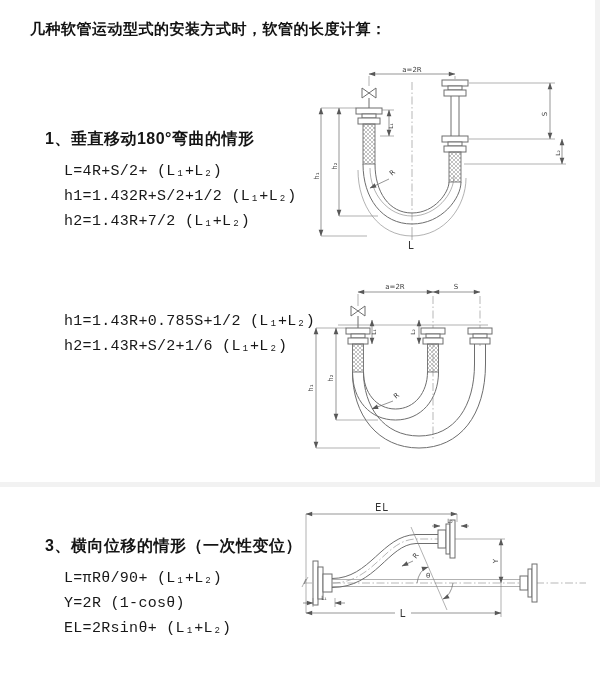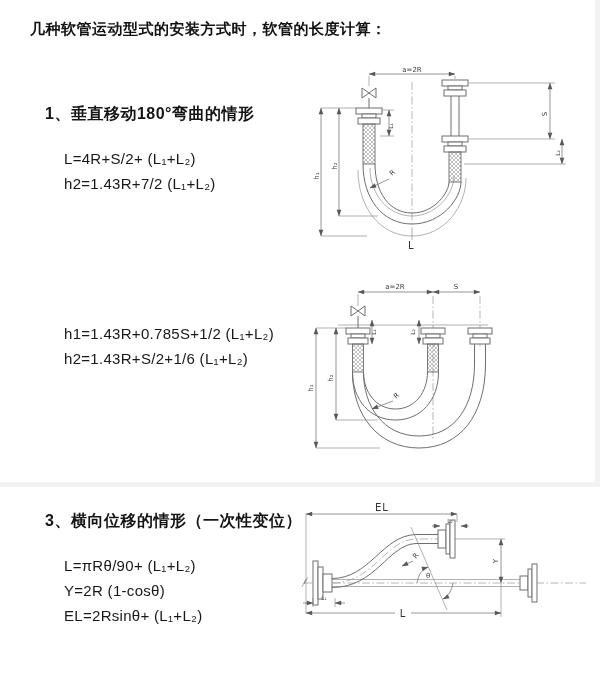--- a/index.html
+++ b/index.html
@@ -4,22 +4,22 @@
 <style>
   html,body{margin:0;padding:0;}
   body{width:600px;height:675px;background:#ffffff;position:relative;overflow:hidden;
        font-family:"Liberation Sans","DejaVu Sans",sans-serif;color:#161616;}
   .page{position:absolute;left:0;top:0;width:600px;height:487px;background:#fff;}
   .edge-r{position:absolute;right:0;top:0;width:5px;height:100%;background:#f2f2f2;}
   .edge-b{position:absolute;left:0;bottom:0;width:100%;height:5px;background:#f2f2f2;}
   .title{position:absolute;left:30px;top:20px;font-size:15px;font-weight:700;
          letter-spacing:.5px;color:#121212;white-space:nowrap;}
   .section{position:absolute;left:45px;white-space:nowrap;}
-  .sec-head{font-size:16px;font-weight:700;letter-spacing:.5px;color:#151515;line-height:20px;}
-  .formulas{margin-top:22px;padding-left:19px;}
+  .sec-head{font-size:16px;font-weight:700;letter-spacing:.5px;color:#151515;line-height:20px;margin-top:25px;}
+  .formulas{margin-top:10px;padding-left:19px;font-family:Liberation Mono, monospace;}
   .formula{font-size:15px;line-height:25px;color:#181818;letter-spacing:.3px;}
   #sec1{top:104px;} #sec2{top:299px;} #sec3{top:511px;}
   .dwg{position:absolute;}
   #dwg1{left:312px;top:66px;} #dwg2{left:308px;top:280px;} #dwg3{left:298px;top:500px;}
   .ln{stroke:#6e6e6e;stroke-width:1;fill:none;}
   .thin{stroke:#7d7d7d;stroke-width:.6;fill:none;}
   .dim{stroke:#696969;stroke-width:.7;fill:none;}
   .cl{stroke:#989898;stroke-width:.7;fill:none;stroke-dasharray:8 2.5 1.5 2.5;}
   .hat{fill:url(#mesh);stroke:#6e6e6e;stroke-width:.9;}
   .fl{fill:#ffffff;stroke:#6e6e6e;stroke-width:1;}
@@ -41,20 +41,21 @@
       <pattern id="mesh" width="4" height="4" patternUnits="userSpaceOnUse">
         <path d="M0,0 L4,4 M4,0 L0,4" stroke="#909090" stroke-width="0.55"></path>
       </pattern>
     </defs>
   </svg>
 
   <div class="section" id="sec1">
     <div class="sec-head">1、垂直移动180°弯曲的情形</div>
     <div class="formulas">
       <div class="formula">L=4R+S/2+ (L₁+L₂)</div>
+      <div class="formula">h1=1.432R+S/2+1/2 (L₁+L₂)</div>
       <div class="formula">h2=1.43R+7/2 (L₁+L₂)</div>
     </div>
   </div>
 
   <svg class="dwg" id="dwg1" width="270" height="190" viewBox="0 0 270 190">
 
     <line class="cl" x1="100" y1="16" x2="100" y2="162"></line>
 
     <g>
       <line class="dim" x1="57" y1="8" x2="143" y2="8" marker-start="url(#arr)" marker-end="url(#arr)"></line>

